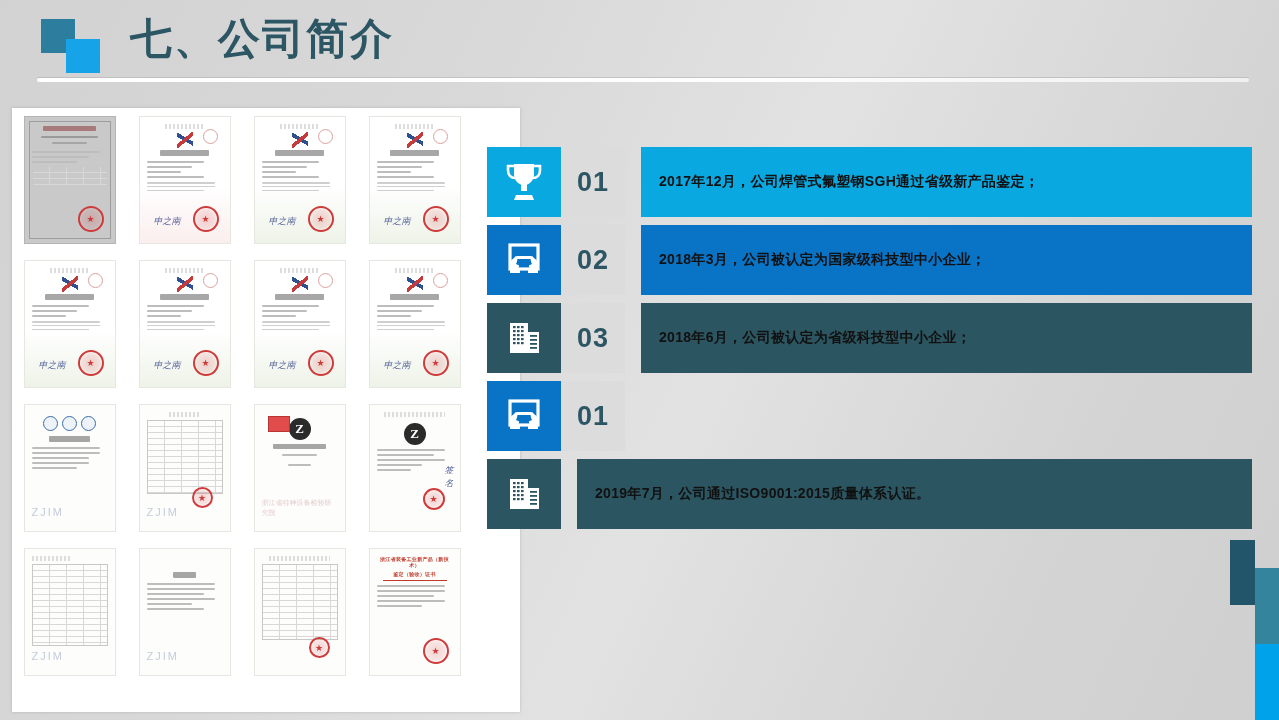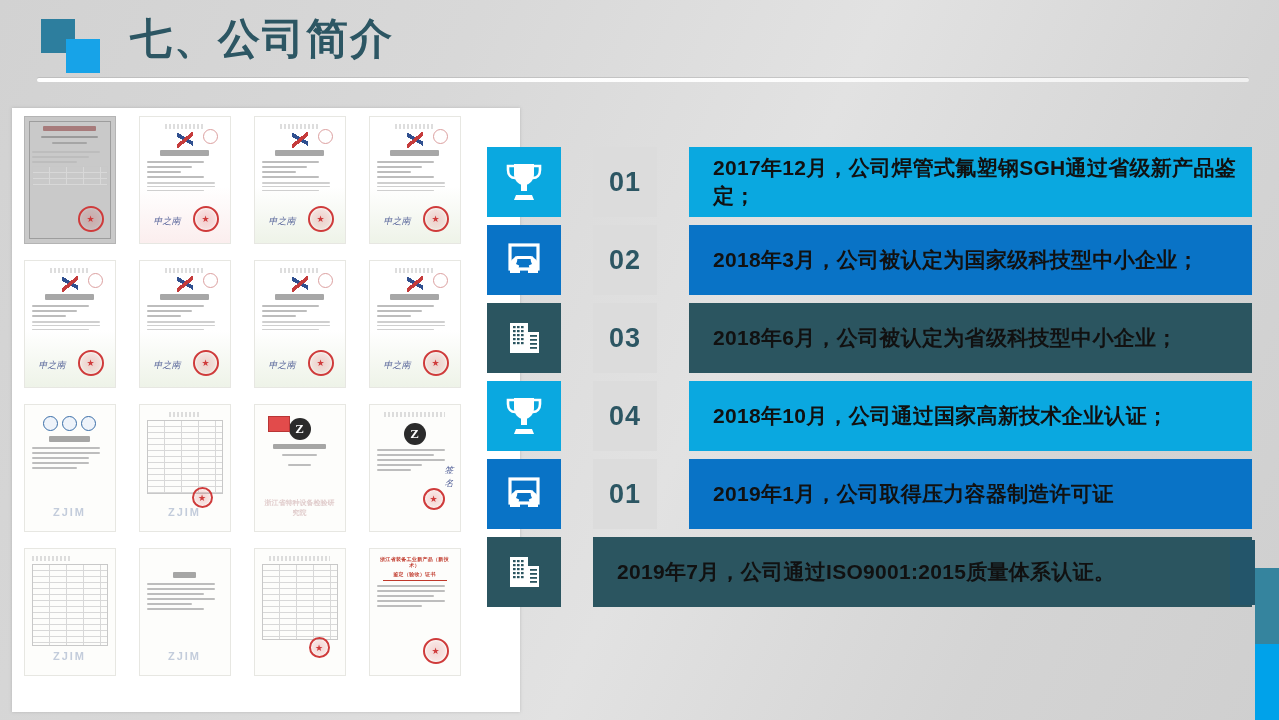--- a/index.html
+++ b/index.html
@@ -189,23 +189,23 @@
     font-size: 9px;
     color: #3a4a8a;
     font-family: "Liberation Serif", serif;
     font-style: italic;
     opacity: .85;
   }
   .cert-wm {
     position: absolute;
     left: 0; right: 0;
     bottom: 6px;
-    text-align: center;
+    text-align: left;
     font-size: 11px;
-    font-weight: bold;
+    font-weight: normal;
     letter-spacing: 2px;
     color: #b9c4d6;
     opacity: .85;
   }
   .cert-badges {
     display: flex;
     gap: 4px;
     justify-content: center;
     margin: 4px 0 5px 0;
   }
@@ -262,21 +262,20 @@
     left: 487px;
     top: 147px;
     width: 765px;
   }
   .tl-row {
     position: relative;
     display: flex;
     align-items: stretch;
     height: 70px;
     margin-bottom: 8px;
-    gap: 32px;
   }
   .tl-icon {
     flex: 0 0 74px;
     display: flex;
     align-items: center;
     justify-content: center;
   }
   .tl-icon svg { display: block; }
   .tl-num {
     flex: 0 0 64px;
@@ -286,26 +285,27 @@
     font-weight: bold;
     display: flex;
     align-items: center;
     justify-content: center;
     letter-spacing: 1px;
   }
   .tl-text {
     flex: 1 1 auto;
     display: flex;
     align-items: center;
-    padding-left: 24px;
+    padding-left: 18px;
     padding-right: 12px;
-    font-size: 21px;
+    font-size: 14px;
     font-weight: bold;
     color: #111111;
     letter-spacing: .3px;
+    margin-left: 16px;
   }
   
   .tl-row.c-light .tl-icon, .tl-row.c-light .tl-text { background: #0aa8e0; }
   .tl-row.c-mid   .tl-icon, .tl-row.c-mid   .tl-text { background: #0973c6; }
   .tl-row.c-dark  .tl-icon, .tl-row.c-dark  .tl-text { background: #2b5560; }
 
   
   #accent-teal {
     position: absolute;
     right: 24px;
@@ -667,46 +667,33 @@
               <rect x="26" y="21" width="7" height="1.8"></rect>
             <rect x="26" y="25" width="7" height="1.8"></rect>
               <rect x="26" y="29" width="7" height="1.8"></rect>
           </g>
         </svg>
       </div>
       <div class="tl-num">03</div>
       <div class="tl-text">2018年6月，公司被认定为省级科技型中小企业；</div>
     </div>
 
-    <div class="tl-row c-light">
-      <div class="tl-icon">
-        <svg width="38" height="40" viewBox="0 0 38 40" aria-hidden="true">
-          <path fill="#ffffff" d="M9 2h20v10c0 6-4 11-10 11S9 18 9 12V2z"></path>
-          <path fill="none" stroke="#ffffff" stroke-width="2.6" d="M9 4H3v4c0 5 3 8 7 8M29 4h6v4c0 5-3 8-7 8"></path>
-          <rect x="16" y="22" width="6" height="7" fill="#ffffff"></rect>
-          <path fill="#ffffff" d="M11 33h16l2 5H9z"></path>
-        </svg>
-      </div>
-      <div class="tl-num">04</div>
-      <div class="tl-text">2018年10月，公司通过国家高新技术企业认证；</div>
-    </div>
 
     <div class="tl-row c-mid">
       <div class="tl-icon">
         <svg width="40" height="40" viewBox="0 0 40 40" aria-hidden="true">
           <rect x="6" y="5" width="28" height="24" fill="none" stroke="#ffffff" stroke-width="3.2"></rect>
           <rect x="13" y="16" width="14" height="3" fill="#ffffff"></rect>
           <path fill="#ffffff" d="M10 18c1.8-3 3.4-2.6 3.4.4 0 2-.6 4-1.4 5.6l3.2 1.6-1.2 4.4H7.6l-1-4.6c-.5-2.2-.2-4.2 1.2-5.6z"></path>
           <path fill="#ffffff" d="M30 18c-1.8-3-3.4-2.6-3.4.4 0 2 .6 4 1.4 5.6l-3.2 1.6 1.2 4.4h6.4l1-4.6c.5-2.2.2-4.2-1.2-5.6z"></path>
           <rect x="6" y="30" width="10" height="3" fill="#ffffff"></rect>
           <rect x="24" y="30" width="10" height="3" fill="#ffffff"></rect>
         </svg>
       </div>
       <div class="tl-num">01</div>
-      <div class="tl-text">2019年1月，公司取得压力容器制造许可证</div>
     </div>
 
     <div class="tl-row c-dark">
       <div class="tl-icon">
         <svg width="40" height="40" viewBox="0 0 40 40" aria-hidden="true">
           <rect x="6" y="5" width="18" height="30" fill="#ffffff"></rect>
           <rect x="24" y="14" width="11" height="21" fill="#ffffff"></rect>
           <g fill="#2b5560">
             <rect x="9" y="8" width="2.6" height="2.2"></rect>
               <rect x="13" y="8" width="2.6" height="2.2"></rect>

